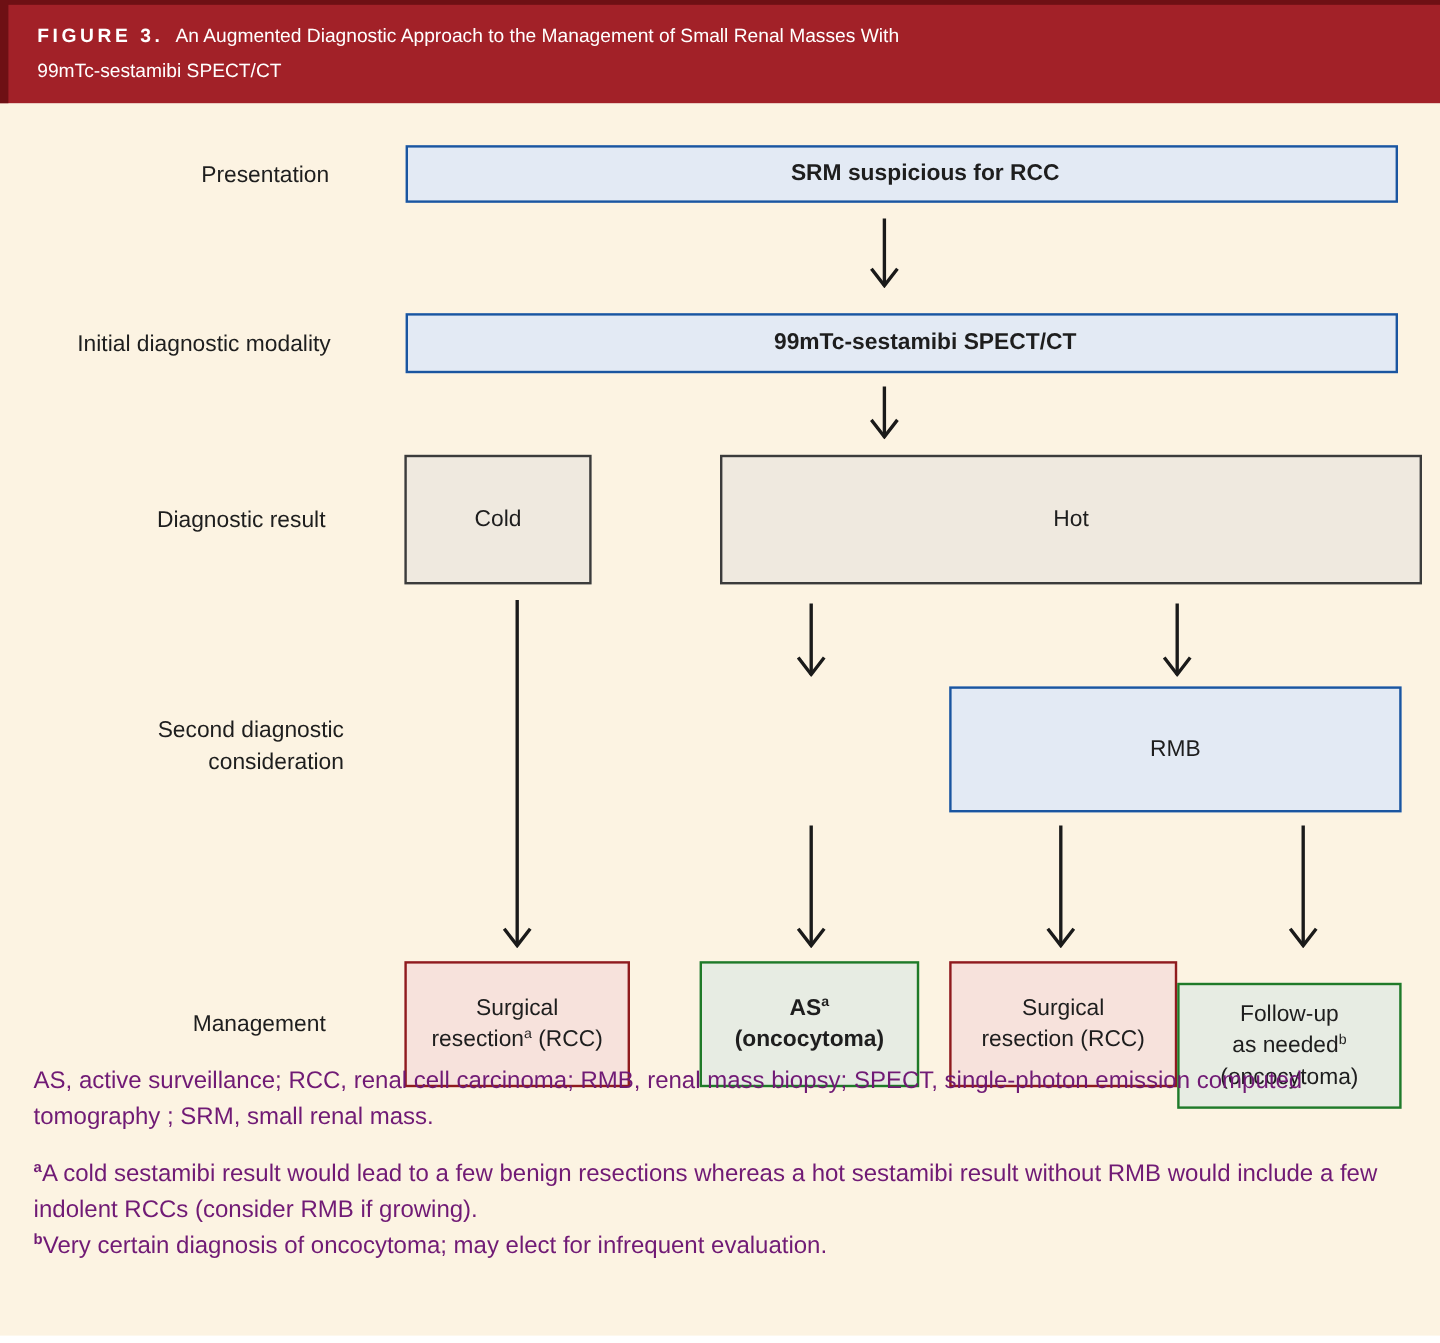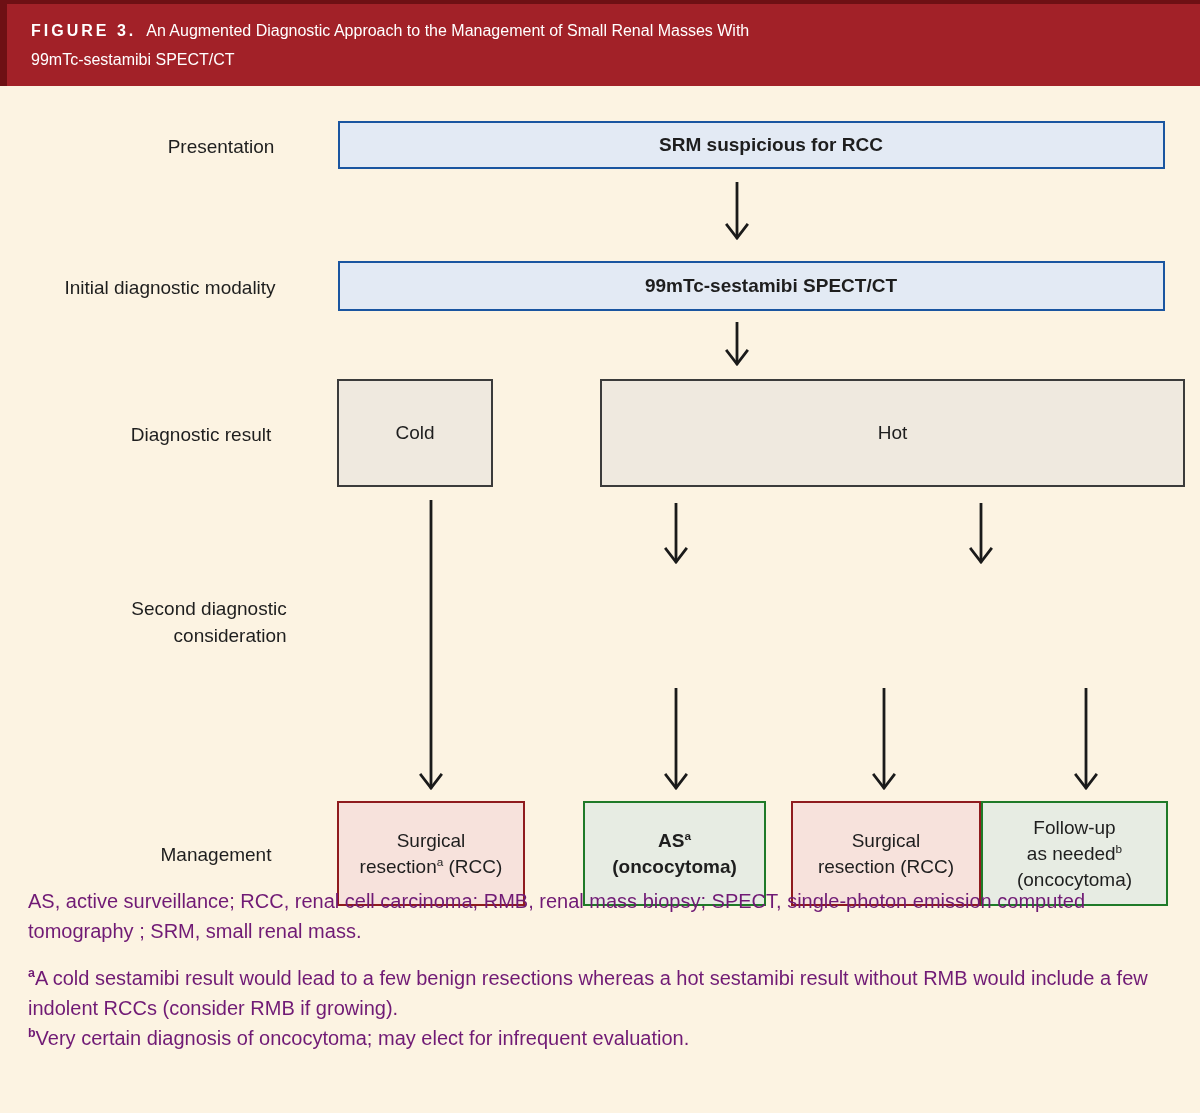--- a/index.html
+++ b/index.html
@@ -83,20 +83,23 @@
     <span>99mTc-sestamibi SPECT/CT</span>
   </div>
 
   <div class="box tan" style="left:337px; top:379px; width:156px; height:108px;">
     <span>Cold</span>
   </div>
   <div class="box tan" style="left:600px; top:379px; width:585px; height:108px;">
     <span>Hot</span>
   </div>
 
+  <div class="box blue" style="left:791px; top:572px; width:377px; height:105px;">
+    <span>RMB</span>
+  </div>
 
   <div class="box pink" style="left:337px; top:801px; width:188px; height:105px;">
     <div>
       <div><span>Surgical</span></div>
       <div><span>resection</span><span class="sup">a</span><span> (RCC)</span></div>
     </div>
   </div>
 
   <div class="box green" style="left:583px; top:801px; width:183px; height:105px;font-weight:bold;">
     <div>
@@ -105,21 +108,21 @@
     </div>
   </div>
 
   <div class="box pink" style="left:791px; top:801px; width:190px; height:105px;">
     <div>
       <div><span>Surgical</span></div>
       <div><span>resection (RCC)</span></div>
     </div>
   </div>
 
-  <div class="box green" style="left:981px; top:801px; width:187px; height:105px;">
+  <div class="box green" style="left:981px; top:819px; width:187px; height:105px;">
     <div>
       <div><span>Follow-up</span></div>
       <div><span>as needed</span><span class="sup">b</span></div>
       <div><span>(oncocytoma)</span></div>
     </div>
   </div>
 
   <svg class="arrow" style="left:724px; top:182px;" width="26" height="58">
     <line x1="13" y1="0" x2="13" y2="55"></line>
     <polyline points="3,43 13,56 23,43"></polyline>

